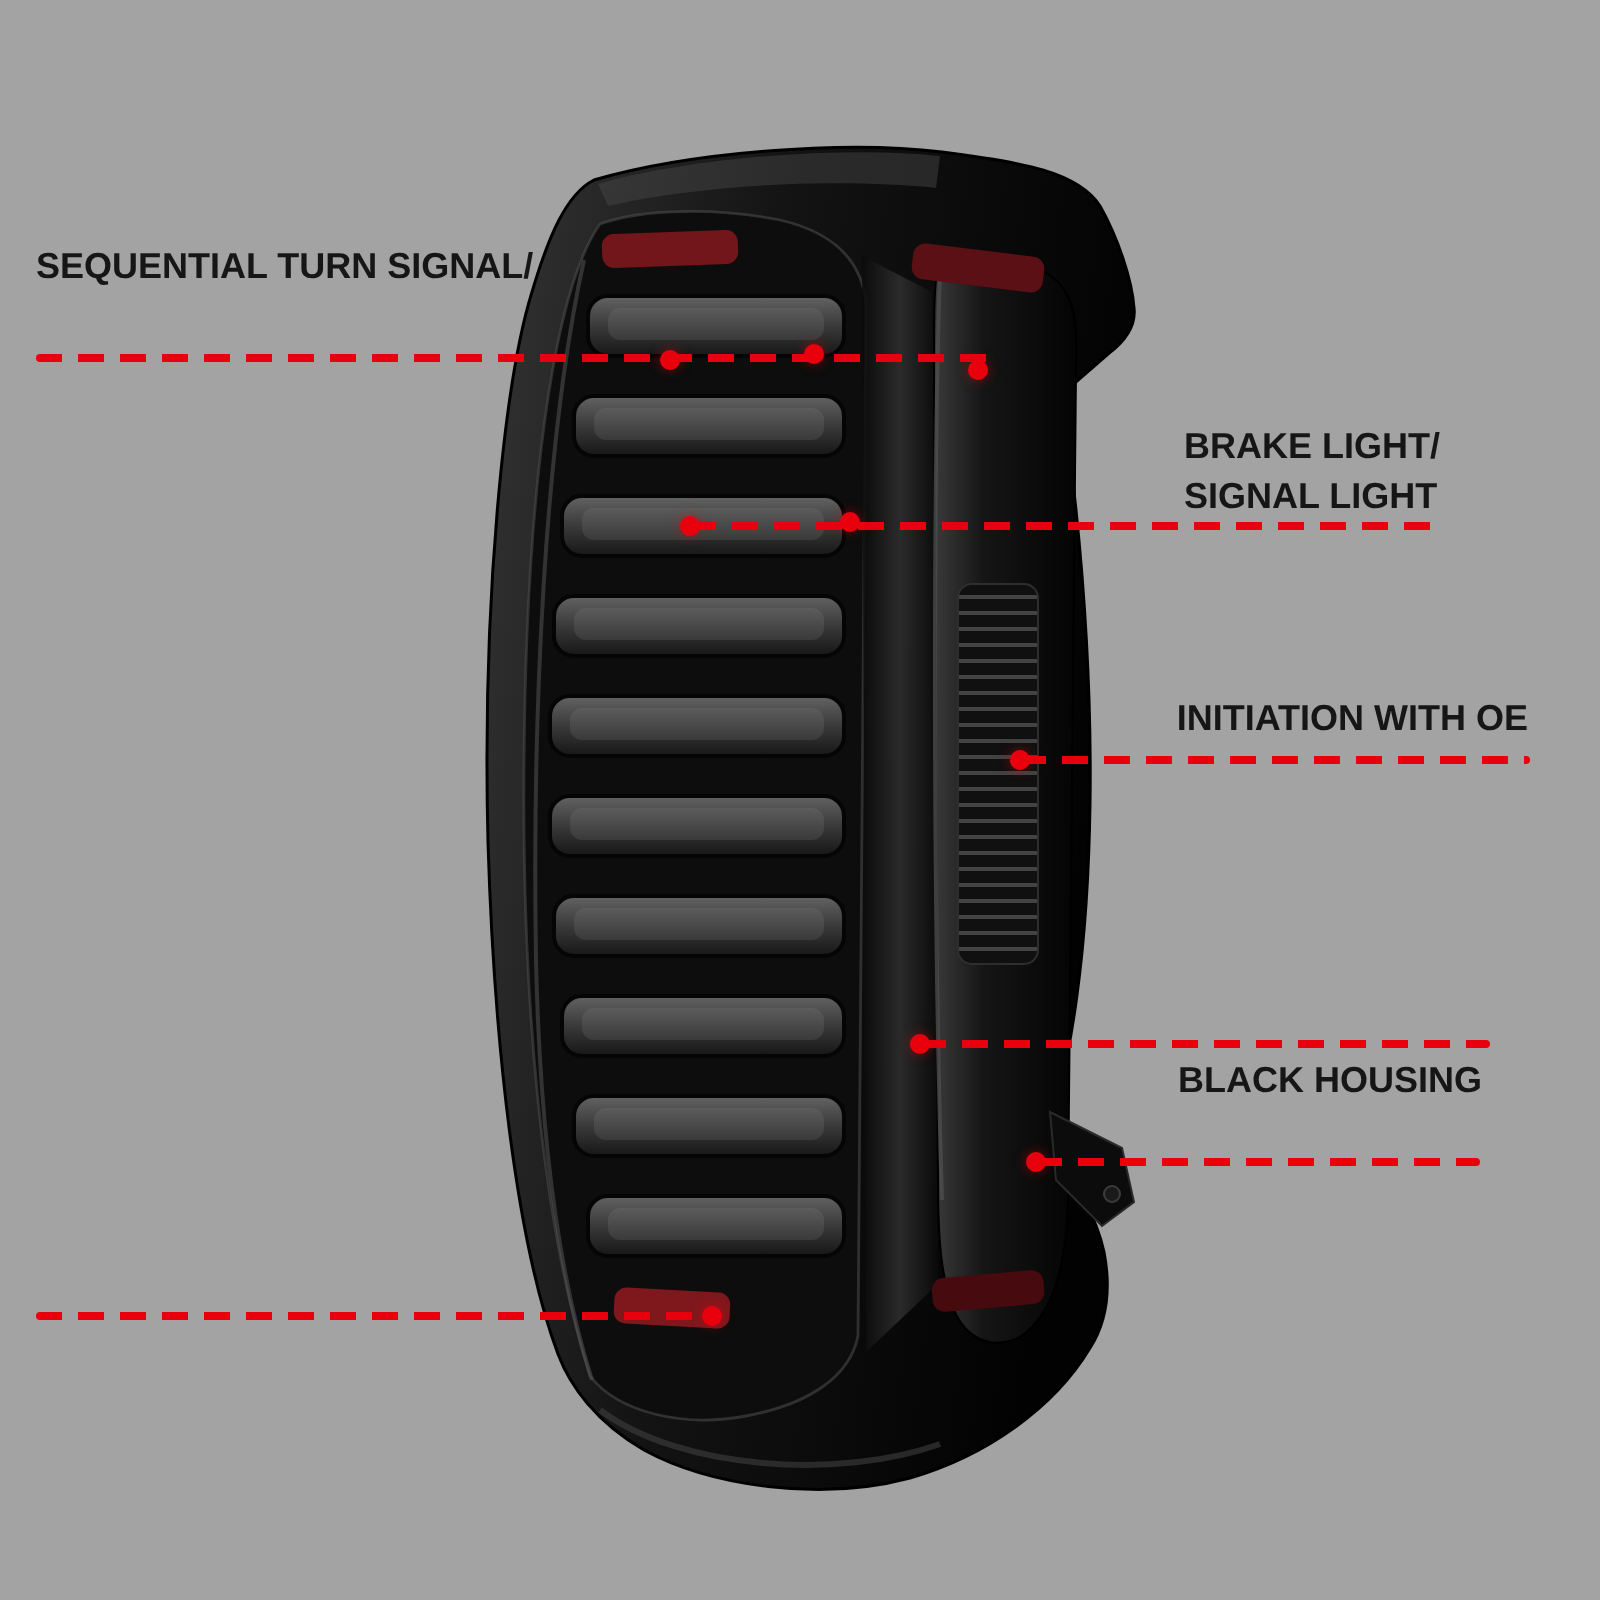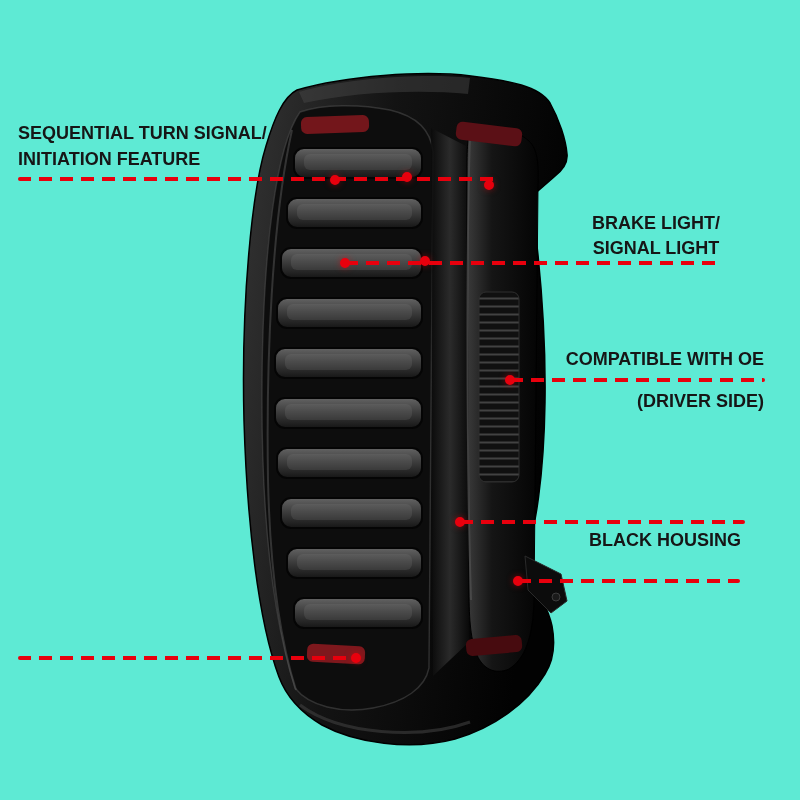--- a/index.html
+++ b/index.html
@@ -1,26 +1,26 @@
 <!DOCTYPE html>
 <html><head>
 <meta charset="utf-8">
 <style>
   * { margin:0; padding:0; box-sizing:border-box; }
   html, body { width:800px; height:800px; background:#ffffff; overflow:hidden; }
   .stage{
-    position:relative; width:800px; height:800px; background:#5eead4;
+    position:relative; width:800px; height:800px; background:#a3a3a3;
     font-family:"Liberation Sans", sans-serif;
   }
   .product{ position:absolute; left:0; top:0; }
   .label{
     position:absolute; font-weight:700; font-size:18px; line-height:26px;
     color:#161616; white-space:nowrap; letter-spacing:0;
   }
-  .label.right{ text-align:center; }
+  .label.right{ text-align:left; }
   .dash{
     position:absolute; height:4px; border-radius:2px;
     background:repeating-linear-gradient(90deg,#e8000d 0,#e8000d 13px,transparent 13px,transparent 21px);
   }
   .marker{
     position:absolute; width:9px; height:9px; background:#ffffff;
     border:5px solid #e8000d; border-radius:50%;
     transform:translate(-50%,-50%);
     box-shadow:0 0 6px rgba(232,0,13,.5);
   }
@@ -107,40 +107,38 @@
       <rect x="456" y="125" width="66" height="18" rx="6" fill="#5b1016" transform="rotate(7 489 134)"></rect>
       <rect x="307" y="645" width="58" height="18" rx="6" fill="#7e181d" transform="rotate(3 336 654)"></rect>
       <rect x="466" y="637" width="56" height="17" rx="6" fill="#470b0f" transform="rotate(-5 494 645)"></rect>
     </g>
 
     <path d="M300,705 C340,735 420,740 470,722" fill="none" stroke="#3f3f3f" stroke-width="3" opacity="0.6"></path>
   </svg>
 
   <div class="label" style="left:18px; top:120px">
     <div>SEQUENTIAL TURN SIGNAL/</div>
-    <div>INITIATION FEATURE</div>
   </div>
   <div class="dash" style="left:18px; top:177px; width:478px"></div>
   <div class="marker" style="left:335px; top:180px"></div>
   <div class="marker" style="left:407px; top:177px"></div>
   <div class="marker" style="left:489px; top:185px"></div>
 
   <div class="label right" style="right:80px; top:211px; line-height:25px">
     <div>BRAKE LIGHT/</div>
     <div>SIGNAL LIGHT</div>
   </div>
   <div class="dash" style="left:345px; top:261px; width:375px"></div>
   <div class="marker" style="left:345px; top:263px"></div>
   <div class="marker" style="left:425px; top:261px"></div>
 
-  <div class="label right" style="right:36px; top:348px; line-height:22px">COMPATIBLE WITH OE</div>
+  <div class="label right" style="right:36px; top:348px; line-height:22px">INITIATION WITH OE</div>
   <div class="dash" style="left:510px; top:378px; width:255px"></div>
   <div class="marker" style="left:510px; top:380px"></div>
   <div class="label right" style="right:36px; top:390px; line-height:23px">
-    <div>(DRIVER SIDE)</div>
   </div>
 
   <div class="dash" style="left:460px; top:520px; width:285px"></div>
   <div class="marker" style="left:460px; top:522px"></div>
 
   <div class="label right" style="right:59px; top:527px">BLACK HOUSING</div>
   <div class="dash" style="left:518px; top:579px; width:222px"></div>
   <div class="marker" style="left:518px; top:581px"></div>
 
   <div class="dash" style="left:18px; top:656px; width:339px"></div>

